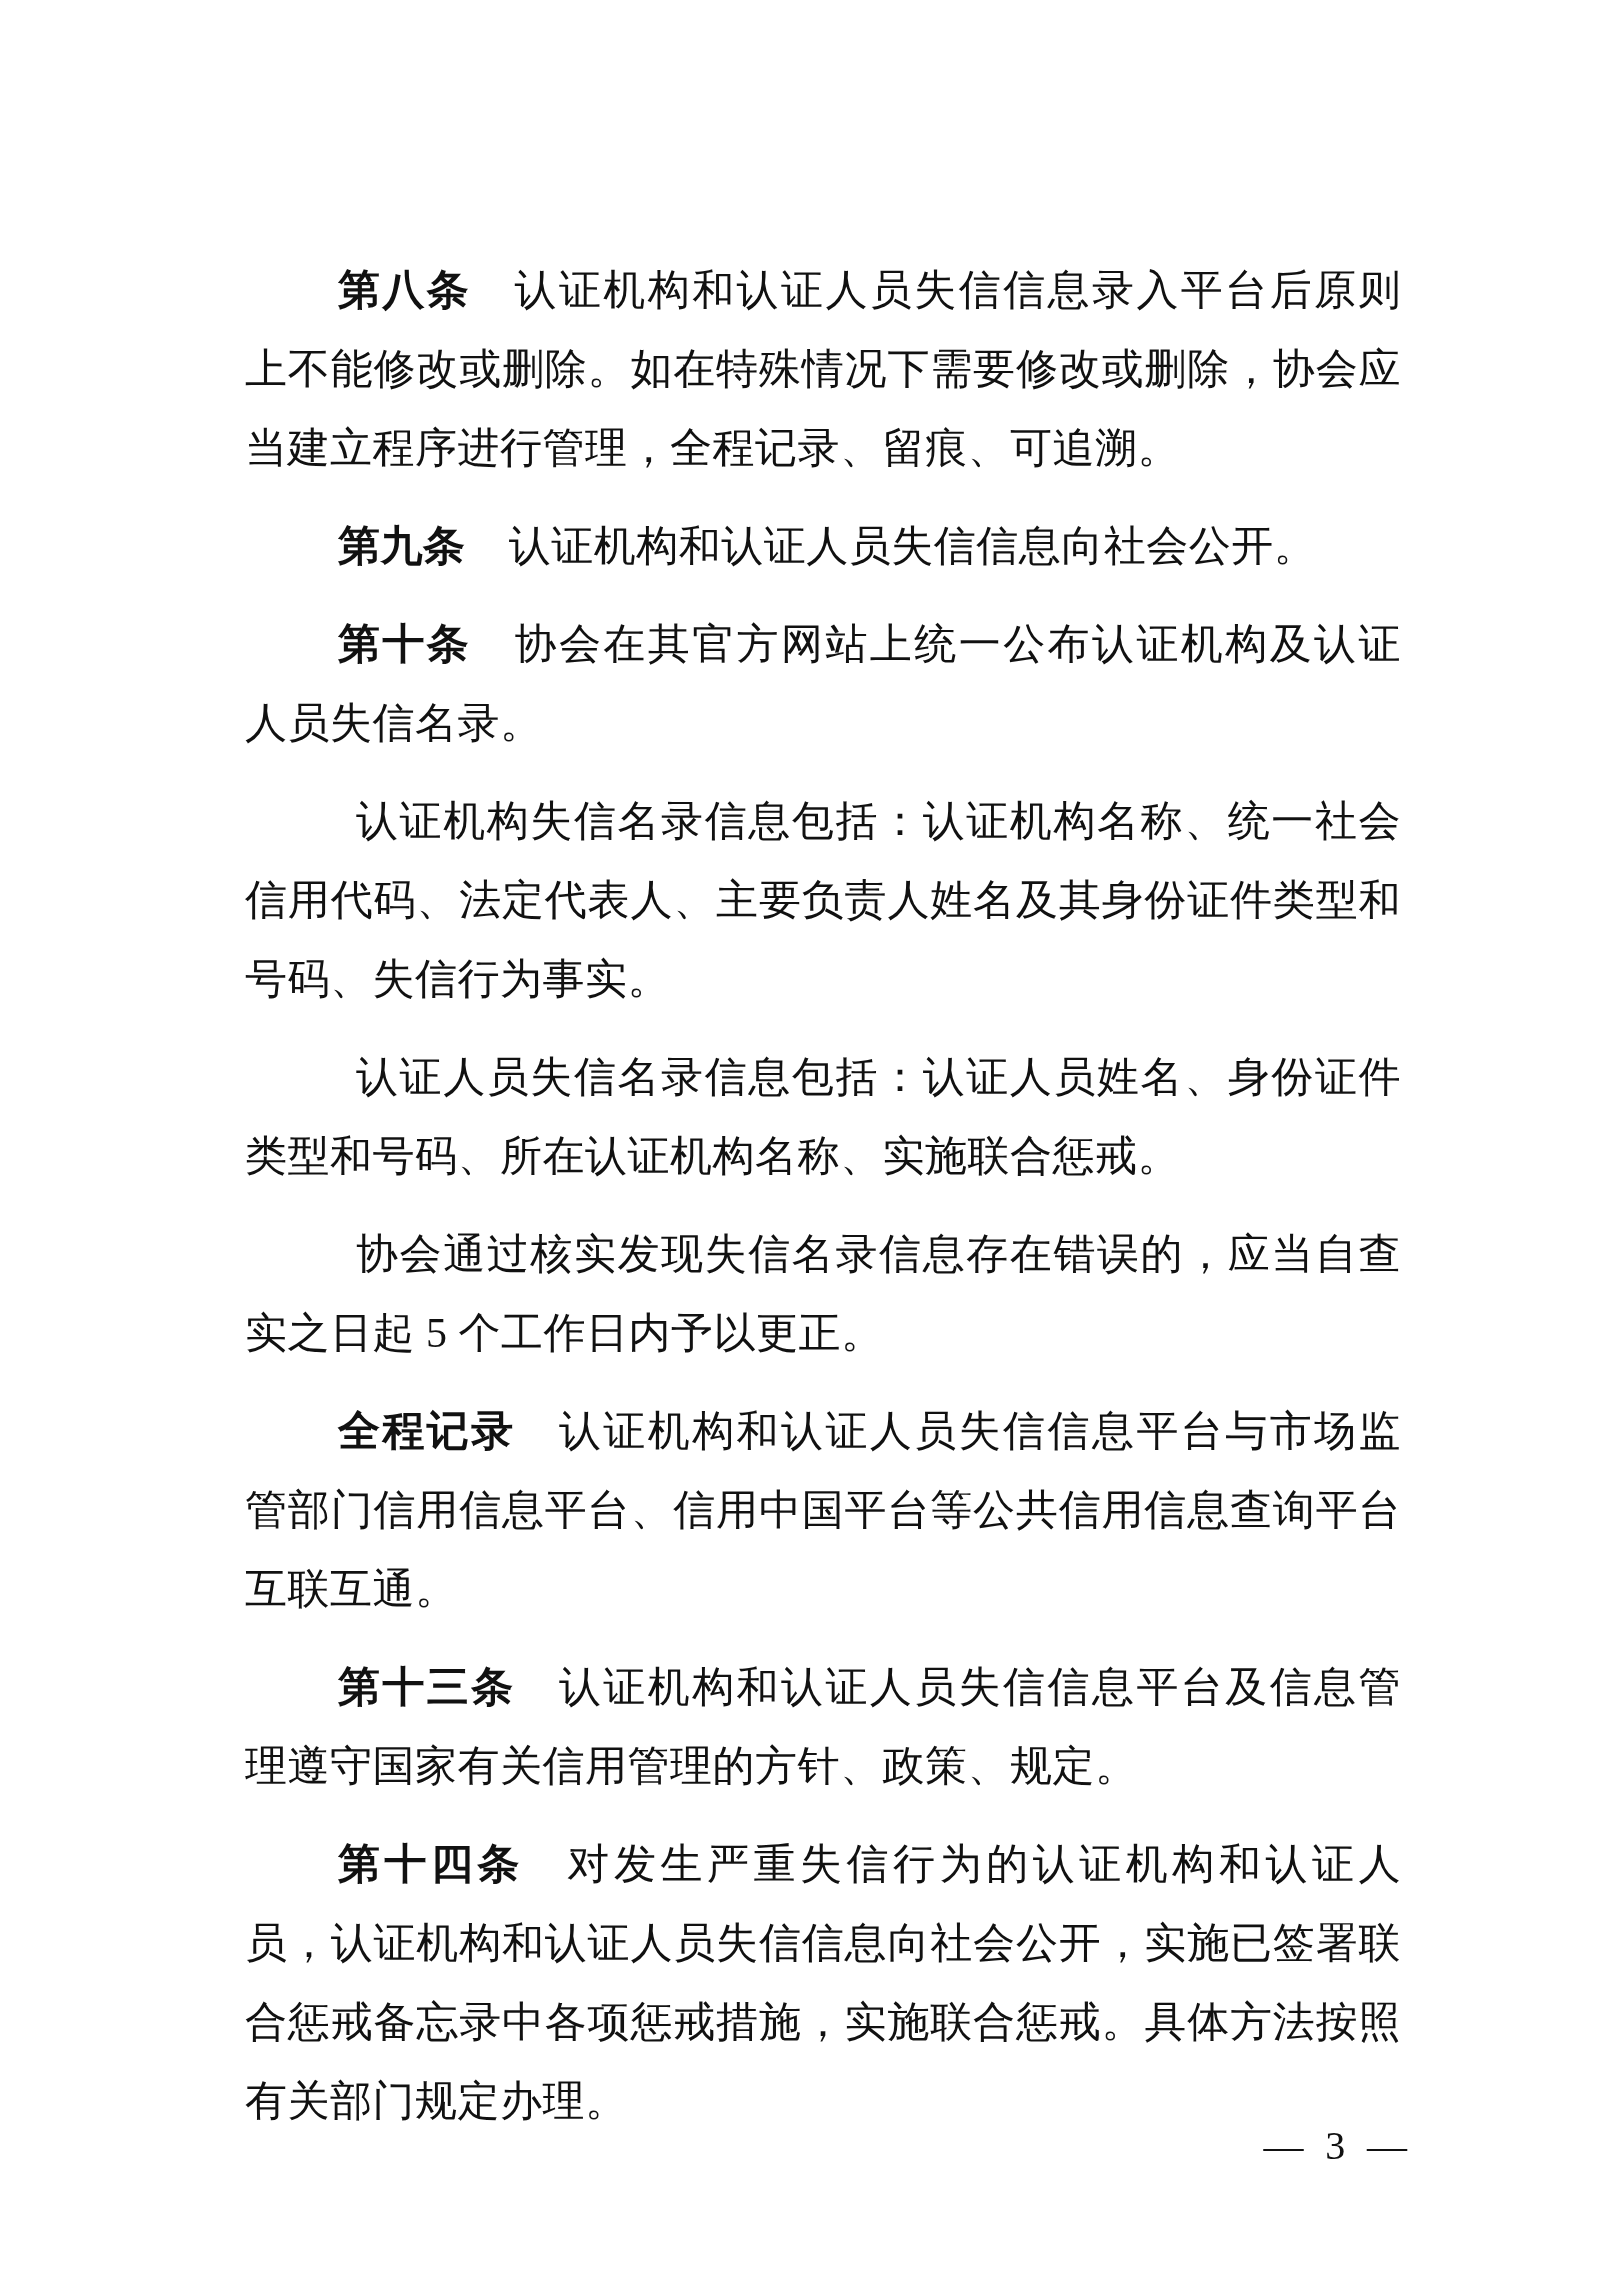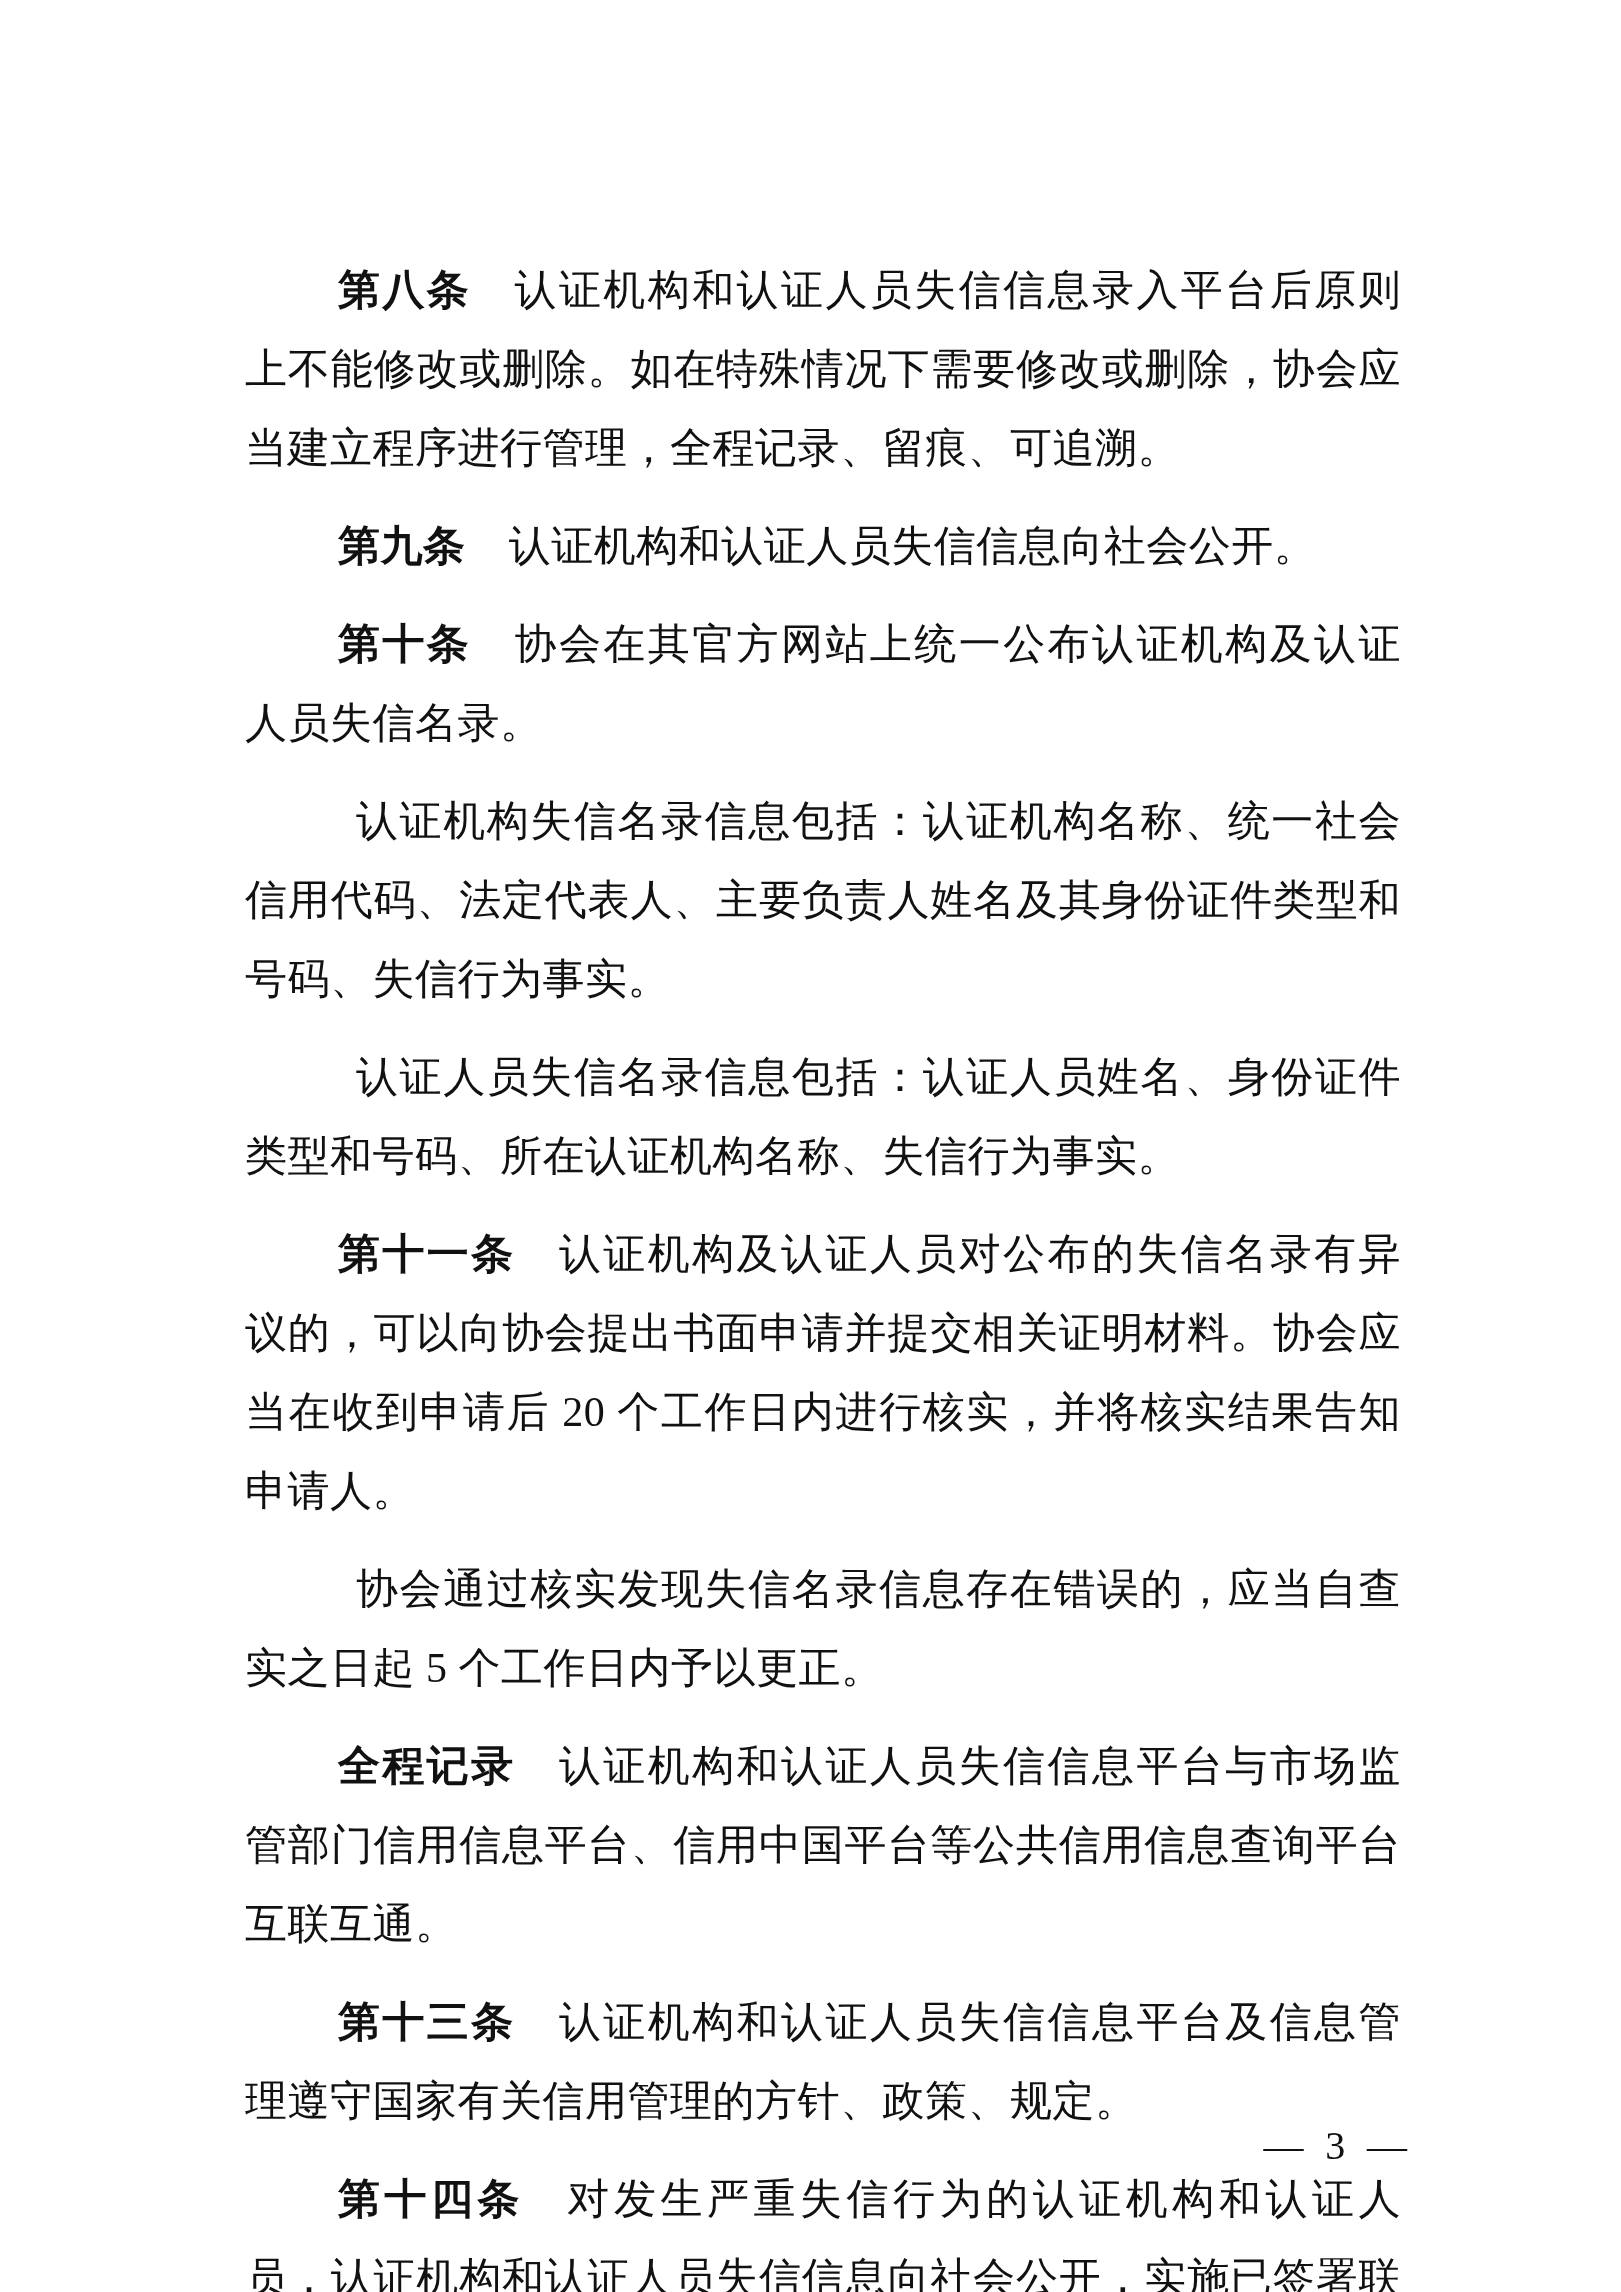--- a/index.html
+++ b/index.html
@@ -57,23 +57,22 @@
   <div class="content">
 
     <p class="para"><span class="article-num">第八条</span><span>认证机构和认证人员失信信息录入平台后原则上不能修改或删除。如在特殊情况下需要修改或删除，协会应当建立程序进行管理，全程记录、留痕、可追溯。</span></p>
 
     <p class="para"><span class="article-num">第九条</span><span>认证机构和认证人员失信信息向社会公开。</span></p>
 
     <p class="para"><span class="article-num">第十条</span><span>协会在其官方网站上统一公布认证机构及认证人员失信名录。</span></p>
 
     <p class="para"><span class="article-num"></span><span>认证机构失信名录信息包括：认证机构名称、统一社会信用代码、法定代表人、主要负责人姓名及其身份证件类型和号码、失信行为事实。</span></p>
 
-    <p class="para"><span class="article-num"></span><span>认证人员失信名录信息包括：认证人员姓名、身份证件类型和号码、所在认证机构名称、失信行为事实。</span></p>
+    <p class="para"><span class="article-num"></span><span>认证人员失信名录信息包括：认证人员姓名、身份证件类型和号码、所在认证机构名称、实施联合惩戒。</span></p>
 
-    <p class="para"><span class="article-num">第十一条</span><span>认证机构及认证人员对公布的失信名录有异议的，可以向协会提出书面申请并提交相关证明材料。协会应当在收到申请后 20 个工作日内进行核实，并将核实结果告知申请人。</span></p>
 
     <p class="para"><span class="article-num"></span><span>协会通过核实发现失信名录信息存在错误的，应当自查实之日起 5 个工作日内予以更正。</span></p>
 
     <p class="para"><span class="article-num">全程记录</span><span>认证机构和认证人员失信信息平台与市场监管部门信用信息平台、信用中国平台等公共信用信息查询平台互联互通。</span></p>
 
     <p class="para"><span class="article-num">第十三条</span><span>认证机构和认证人员失信信息平台及信息管理遵守国家有关信用管理的方针、政策、规定。</span></p>
 
     <p class="para"><span class="article-num">第十四条</span><span>对发生严重失信行为的认证机构和认证人员，认证机构和认证人员失信信息向社会公开，实施已签署联合惩戒备忘录中各项惩戒措施，实施联合惩戒。具体方法按照有关部门规定办理。</span></p>
 
   </div>

